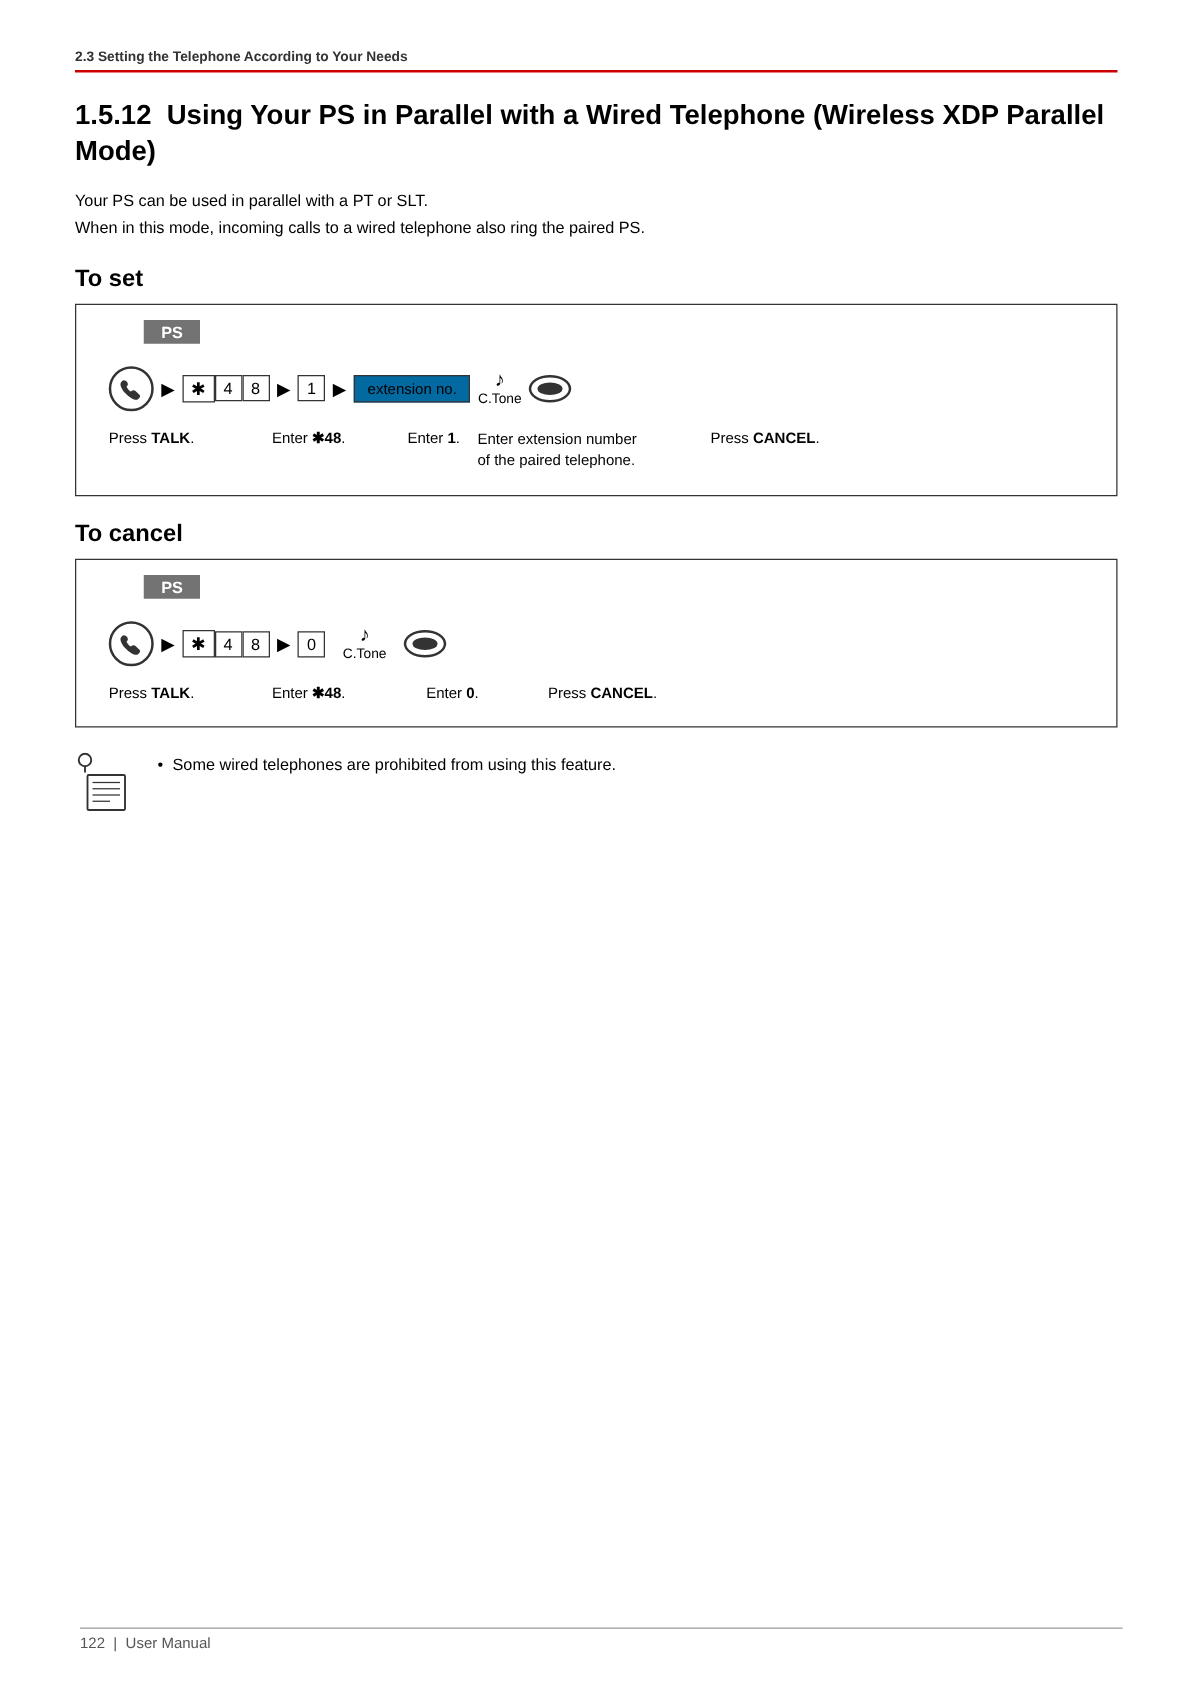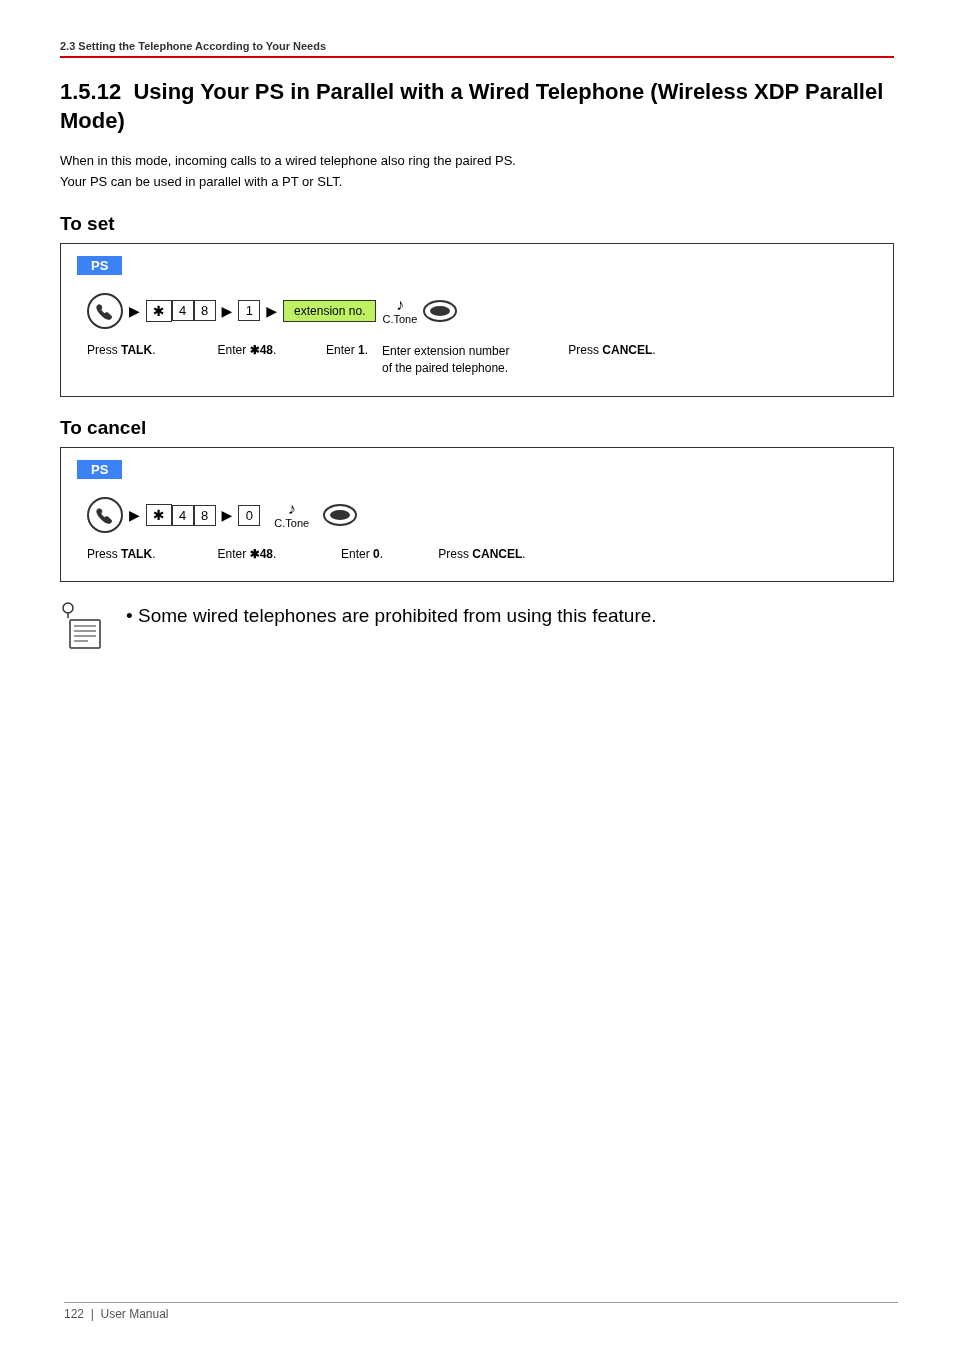--- a/index.html
+++ b/index.html
@@ -42,27 +42,28 @@
       font-size: 19px;
       margin-bottom: 8px;
     }
     .diagram-box {
       border: 1.5px solid #333;
       padding: 12px 16px 20px 16px;
       margin-bottom: 20px;
       position: relative;
     }
     .diagram-box-header {
-      background: #3b82f6;
+      background: #737373;
       color: #fff;
       font-weight: bold;
       font-size: 13px;
       display: inline-block;
       padding: 2px 14px;
       margin-bottom: 18px;
+      margin-left: 38px;
     }
     .diagram-row {
       display: flex;
       align-items: center;
       gap: 6px;
       margin-bottom: 14px;
       padding-left: 10px;
     }
     
     .icon-phone {
@@ -101,21 +102,21 @@
     .key-group {
       display: flex;
       align-items: center;
       flex-shrink: 0;
     }
     
     .ext-btn {
       border: 1.5px solid #333;
       padding: 3px 10px;
       font-size: 12px;
-      background: #bef264;
+      background: #0369a1;
       flex-shrink: 0;
     }
     
     .ctone-group {
       display: flex;
       flex-direction: column;
       align-items: center;
       font-size: 11px;
       flex-shrink: 0;
     }
@@ -150,21 +151,21 @@
     }
     .notes-icon-container {
       flex-shrink: 0;
       width: 50px;
     }
     .notes-list {
       list-style: none;
       padding: 0;
     }
     .notes-list li {
-      font-size: 19px;
+      font-size: 13px;
       margin-bottom: 8px;
       padding-left: 12px;
       position: relative;
       line-height: 1.5;
     }
     .notes-list li::before {
       content: "•";
       position: absolute;
       left: 0;
     }
@@ -187,22 +188,22 @@
 
   <div class="top-section-label">
     <span>2.3 Setting the Telephone According to Your Needs</span>
   </div>
 
   <div class="section-title">
     <span>1.5.12</span>&nbsp;&nbsp;<span>Using Your PS in Parallel with a Wired Telephone (Wireless XDP Parallel Mode)</span>
   </div>
 
   <div class="intro-text">
+    <div>Your PS can be used in parallel with a PT or SLT.</div>
     <div>When in this mode, incoming calls to a wired telephone also ring the paired PS.</div>
-    <div>Your PS can be used in parallel with a PT or SLT.</div>
   </div>
 
   <div class="subsection-label">To set</div>
 
   <div class="diagram-box">
     <div class="diagram-box-header">PS</div>
 
     
     <div class="diagram-row">
 

